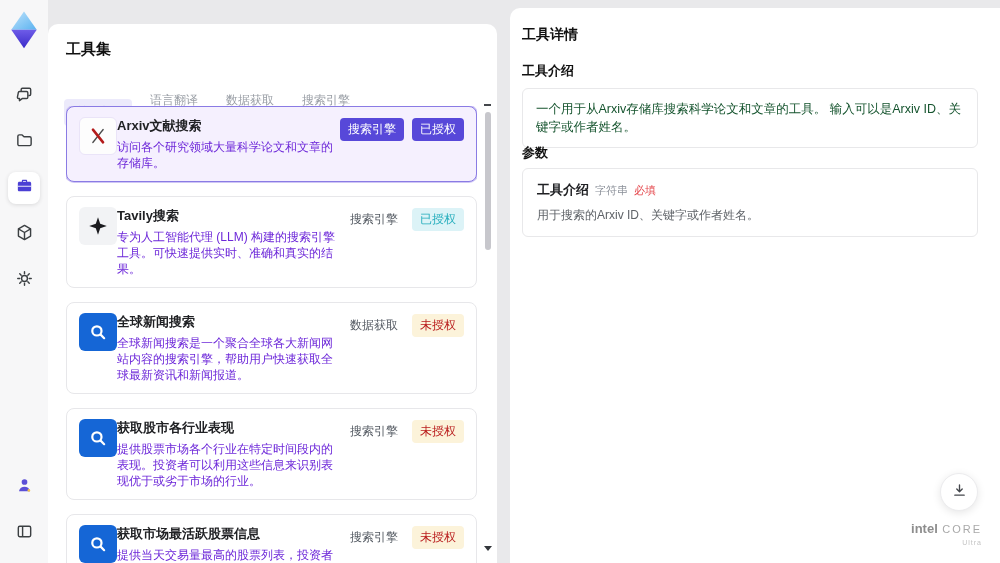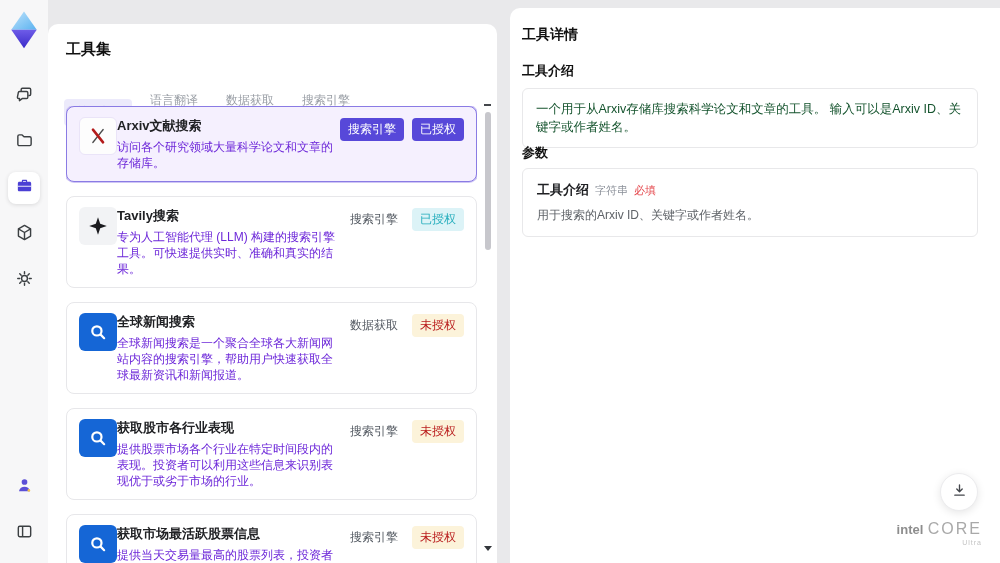--- a/index.html
+++ b/index.html
@@ -99,21 +99,21 @@
     position:absolute; right:22px; bottom:52px; width:38px; height:38px; border-radius:50%;
     background:#fff; border:1px solid #ececee; box-shadow:0 2px 8px rgba(0,0,0,.10);
     display:flex; align-items:center; justify-content:center; cursor:pointer; z-index:6;
   }
   .fab svg { width:17px; height:17px; }
   .intel {
     position:absolute; right:18px; bottom:14px; z-index:6; text-align:right;
     color:#8d8d8d; line-height:13px; user-select:none;
   }
   .intel .i1 { font-size:13px; font-weight:bold; letter-spacing:0; }
-  .intel .i2 { font-size:16px; color:#a9a9a9; letter-spacing:2px; }
+  .intel .i2 { font-size:11px; color:#a9a9a9; letter-spacing:2px; }
   .intel .i3 { display:block; font-size:7px; color:#c3c3c3; letter-spacing:1px; }
 </style>
 </head>
 <body>
 
 <div class="rail">
   <div class="rail-logo">
     <svg viewBox="0 0 24 28">
       <defs>
         <linearGradient id="lg1" x1="0" y1="0" x2="1" y2="1">

